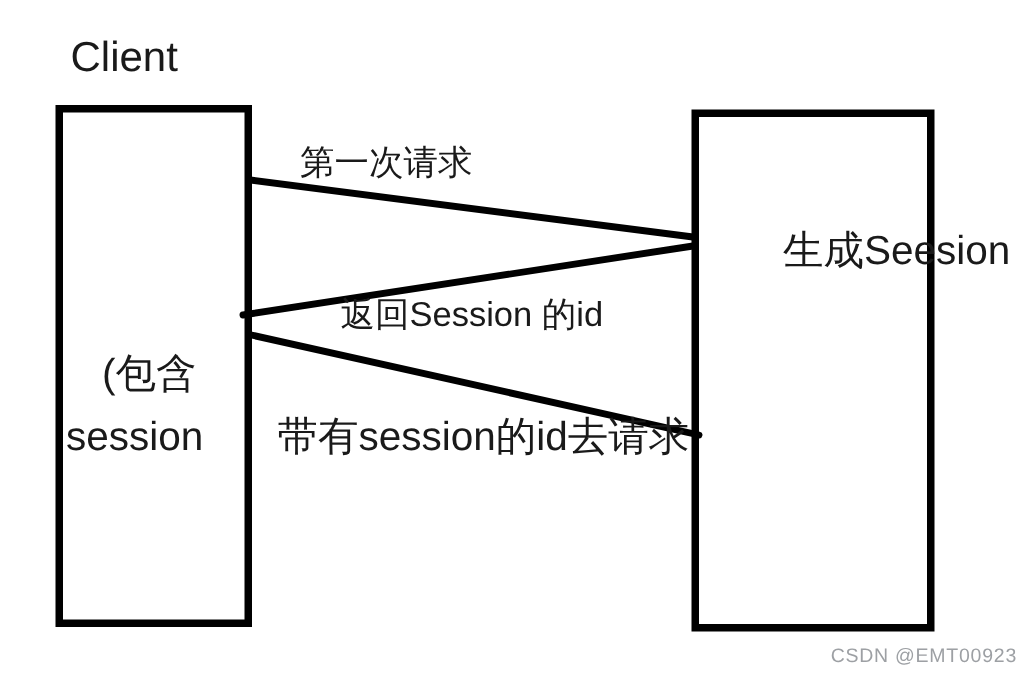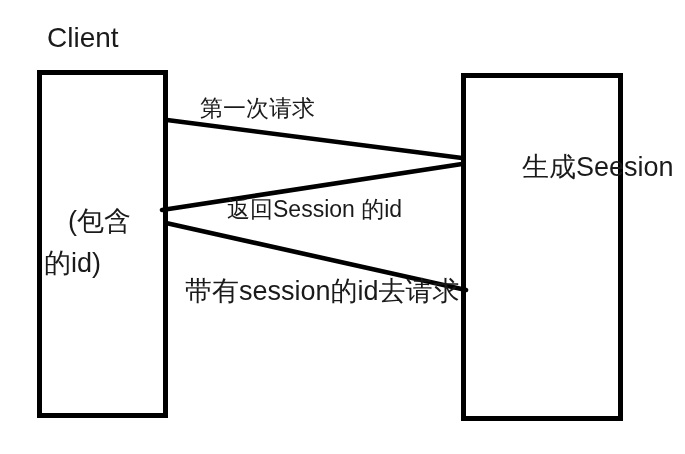--- a/index.html
+++ b/index.html
@@ -58,20 +58,21 @@
   .client-note {
     position: absolute;
     left: 44px;
     top: 200px;
     font-size: 27px;
     line-height: 42px;
     white-space: nowrap;
   }
   .client-note .indent {
     padding-left: 24px;
+    margin-top: 28px;
   }
   .server-note {
     position: absolute;
     left: 477px;
     top: 149px;
     font-size: 27px;
     white-space: nowrap;
     margin-left: 45px;
   }
   .edge-label {
@@ -112,28 +113,29 @@
     <line x1="462" y1="164" x2="162" y2="210" stroke-width="4.6" stroke-linecap="round" stroke="#000000"></line>
     <line x1="166" y1="223" x2="466" y2="290" stroke-width="4.6" stroke-linecap="round" stroke="#000000"></line>
   </svg>
 
   <div class="node-title client-title">Client</div>
 
   <div class="box client-box"></div>
 
   <div class="client-note">
     <div class="indent">(包含</div>
-    <div>的id)</div>
+    <div>session</div>
   </div>
 
 
   <div class="box server-box"></div>
 
   <div class="server-note">生成Seesion</div>
 
   <div class="edge-label edge-label-1">第一次请求</div>
 
   <div class="edge-label edge-label-2">返回Session 的id</div>
 
   <div class="edge-label edge-label-3">带有session的id去请求</div>
 
+  <div class="watermark">CSDN @EMT00923</div>
 
 </div>
 
 </body></html>

